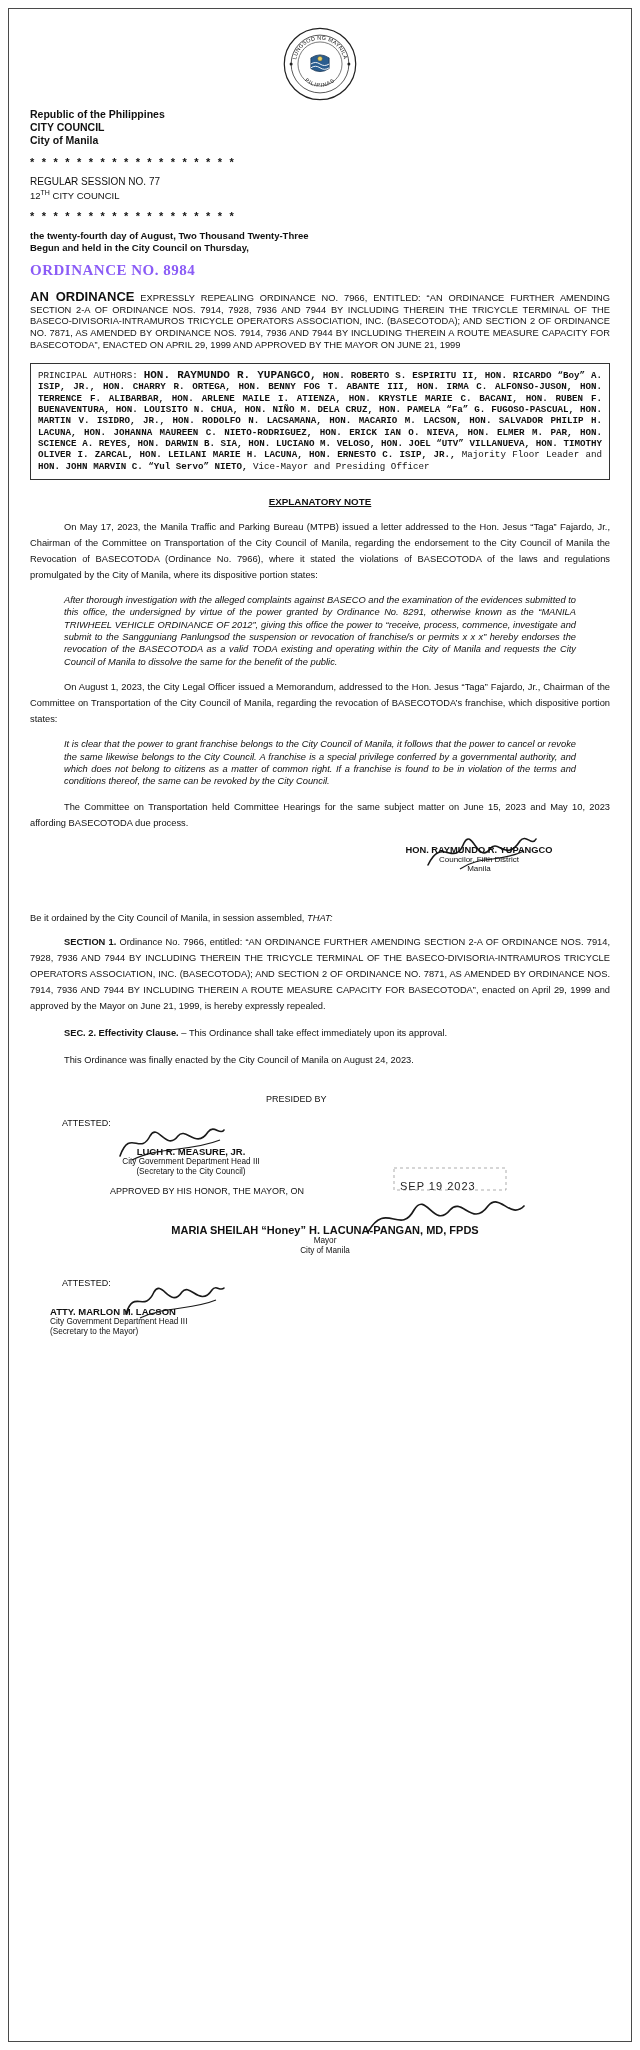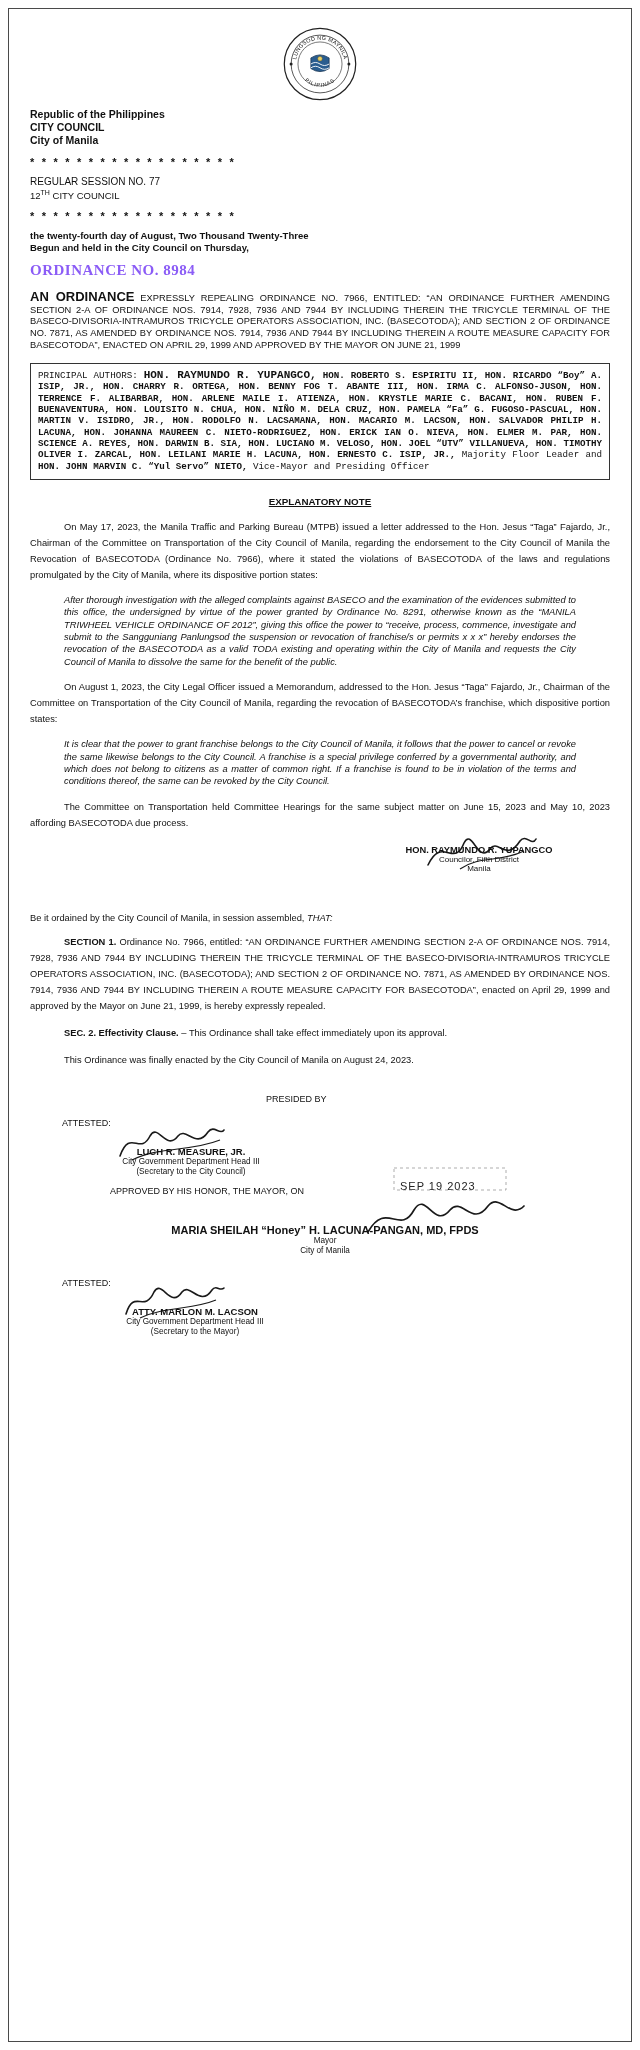--- a/index.html
+++ b/index.html
@@ -359,21 +359,21 @@
         <div class="sig-line-sub">City of Manila</div>
       </div>
     </div>
 
     <div style="position:relative; height:60px; margin-top:6px;">
       <div class="attested" style="position:absolute; left:32px; top:0;">ATTESTED:</div>
       <svg class="scribble" style="left:86px; top:2px;" width="110" height="40" viewBox="0 0 110 40">
         <path d="M10,34 C18,8 28,34 38,12 C46,-2 54,30 66,12 C74,2 84,28 96,10 C100,4 104,12 108,8" fill="none" stroke="#1a1a1a" stroke-width="1.6" stroke-linecap="round"></path>
         <path d="M24,38 C50,26 76,30 100,20" fill="none" stroke="#1a1a1a" stroke-width="1.1"></path>
       </svg>
-      <div style="position:absolute; left:20px; top:28px; width:290px; text-align:center;">
+      <div style="position:absolute; left:20px; top:28px; width:290px; ">
         <div class="sig-line-name">ATTY. MARLON M. LACSON</div>
         <div class="sig-line-sub">City Government Department Head III</div>
         <div class="sig-line-sub">(Secretary to the Mayor)</div>
       </div>
     </div>
 
   </div>
 </div>
 
 </body></html>

